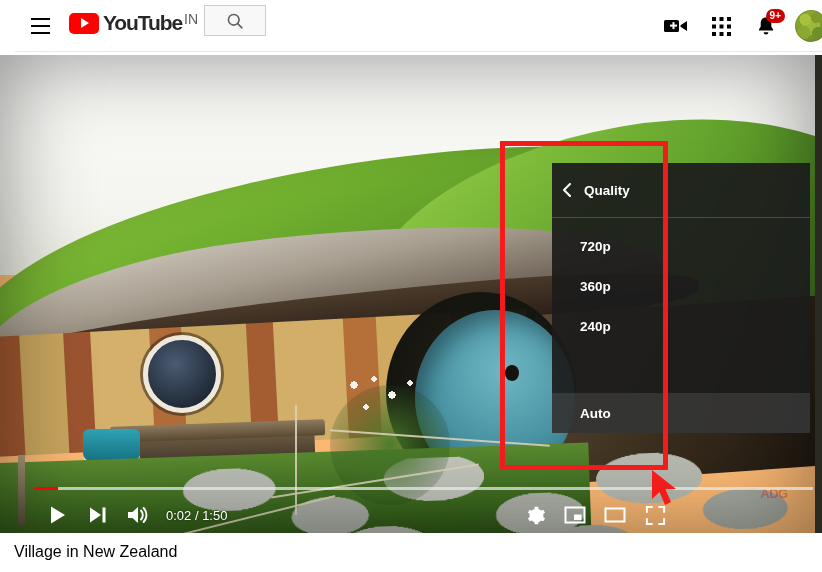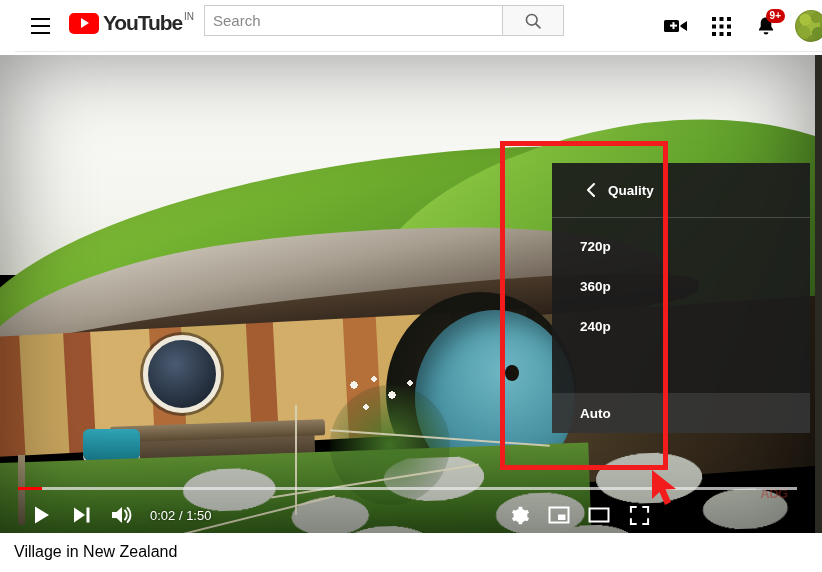--- a/index.html
+++ b/index.html
@@ -31,21 +31,21 @@
   }
   .logo-play .tri{
     width:0;height:0;border-left:8px solid #fff;
     border-top:5px solid transparent;border-bottom:5px solid transparent;
     margin-left:2px;
   }
   .logo-word{
     font-size:21px;font-weight:bold;color:#282828;letter-spacing:-1.1px;
     font-family:"Liberation Sans",sans-serif;
   }
-  .logo-cc{font-size:10px;color:#606060;margin-left:2px;align-self:flex-start;margin-top:2px;}
+  .logo-cc{font-size:14px;color:#606060;margin-left:2px;align-self:flex-start;margin-top:2px;}
 
   .searchwrap{position:absolute;left:189px;top:5px;display:flex;height:31px;}
   .searchbox{
     width:298px;height:31px;box-sizing:border-box;
     border:1px solid #ccc;border-right:none;background:#fff;
     padding:0 8px;font-size:15px;color:#333;
     font-family:"Liberation Sans",sans-serif;outline:none;
   }
   .searchbox::placeholder{color:#888;}
   .searchbtn{
@@ -72,21 +72,21 @@
       radial-gradient(circle at 28% 70%, #8aa832 0 20%, transparent 21%),
       radial-gradient(circle at 72% 72%, #6f8f28 0 18%, transparent 19%),
       radial-gradient(circle at 50% 50%, #9cb73a 0 40%, transparent 41%),
       linear-gradient(150deg,#93ad37,#6d8a26);
     box-shadow:inset 0 0 2px rgba(0,0,0,.35);
   }
 
   
   .video{
     position:absolute;left:0;top:55px;width:815px;height:478px;
-    overflow:hidden;background:#000000;
+    overflow:hidden;background:#fdba74;
   }
   .sky{position:absolute;left:0;top:0;width:100%;height:46%;background:linear-gradient(#fdfdfb,#f4f5ef 70%,#e9ebe0);}
   
   .roof-grass{
     position:absolute;left:-40px;top:100px;width:920px;height:210px;
     background:linear-gradient(160deg,#8dc63f 0%,#6fae2e 30%,#4f8a24 65%,#31601b 100%);
     border-radius:52% 48% 45% 55% / 70% 66% 34% 30%;
     transform:rotate(-6deg);
     box-shadow:inset 0 -20px 40px rgba(0,0,0,.25);
   }
@@ -195,42 +195,42 @@
   }
 
   
   .menu{
     position:absolute;left:552px;top:163px;width:258px;
     background:rgba(28,28,28,.93);color:#eee;
     font-size:13px;font-weight:bold;
     font-family:"Liberation Sans",sans-serif;
   }
   .menu-head{
-    height:54px;display:flex;align-items:center;padding-left:28px;
+    height:54px;display:flex;align-items:center;padding-left:4px;
     border-bottom:1px solid rgba(255,255,255,.18);cursor:pointer;
   }
   .chev{width:22px;display:flex;align-items:center;justify-content:center;}
   .menu-head-label{margin-left:6px;font-size:13.5px;font-weight:bold;color:#fff;}
   .menu-list{padding:8px 0 0 0;}
   .menu-item{
     height:40px;display:flex;align-items:center;cursor:pointer;color:#fff;
   }
   .menu-item.active-bg{background:rgba(255,255,255,.10);margin-top:47px;}
   .check{width:22px;font-size:14px;color:#fff;display:flex;align-items:center;}
   .menu-item-label{margin-left:6px;font-size:13.5px;font-weight:bold;}
 
   
   .redbox{
     position:absolute;left:500px;top:141px;width:168px;height:329px;
     border:5px solid #f31c1c;box-sizing:border-box;pointer-events:none;
   }
   .cursor{position:absolute;left:648px;top:468px;width:36px;height:40px;pointer-events:none;}
 
   
-  .controls{position:absolute;left:0;top:480px;width:677px;height:53px;}
+  .controls{position:absolute;left:16px;top:480px;width:677px;height:53px;}
   .progress{position:absolute;left:18px;top:7px;width:779px;height:3px;background:rgba(235,235,235,.72);}
   .progress-played{position:absolute;left:0;top:0;height:3px;width:24px;background:#ff0000;}
   .ctrl-left{position:absolute;left:22px;top:18px;display:flex;align-items:center;}
   .cbtn{width:40px;height:34px;display:flex;align-items:center;justify-content:center;cursor:pointer;}
   .timelabel{
     color:#fff;font-size:13px;margin-left:8px;font-family:"Liberation Sans",sans-serif;
     text-shadow:0 0 3px rgba(0,0,0,.6);white-space:nowrap;
   }
   .ctrl-right{position:absolute;right:18px;top:18px;display:flex;align-items:center;}
 
@@ -255,21 +255,20 @@
 
     <div class="logo">
       <span class="logo-play">
         <span class="tri"></span>
       </span>
       <span class="logo-word">YouTube</span>
       <span class="logo-cc">IN</span>
     </div>
 
     <div class="searchwrap">
-      <input class="searchbox" type="text" placeholder="Search" style="">
       <div class="searchbtn">
         <svg width="20" height="20" viewBox="0 0 24 24">
           <circle cx="10.5" cy="10.5" r="6.4" fill="none" stroke="#606060" stroke-width="1.9"></circle>
           <line x1="15.2" y1="15.2" x2="20.3" y2="20.3" stroke="#606060" stroke-width="1.9" stroke-linecap="round"></line>
         </svg>
       </div>
     </div>
 
     <div class="hdr-icons">
 

